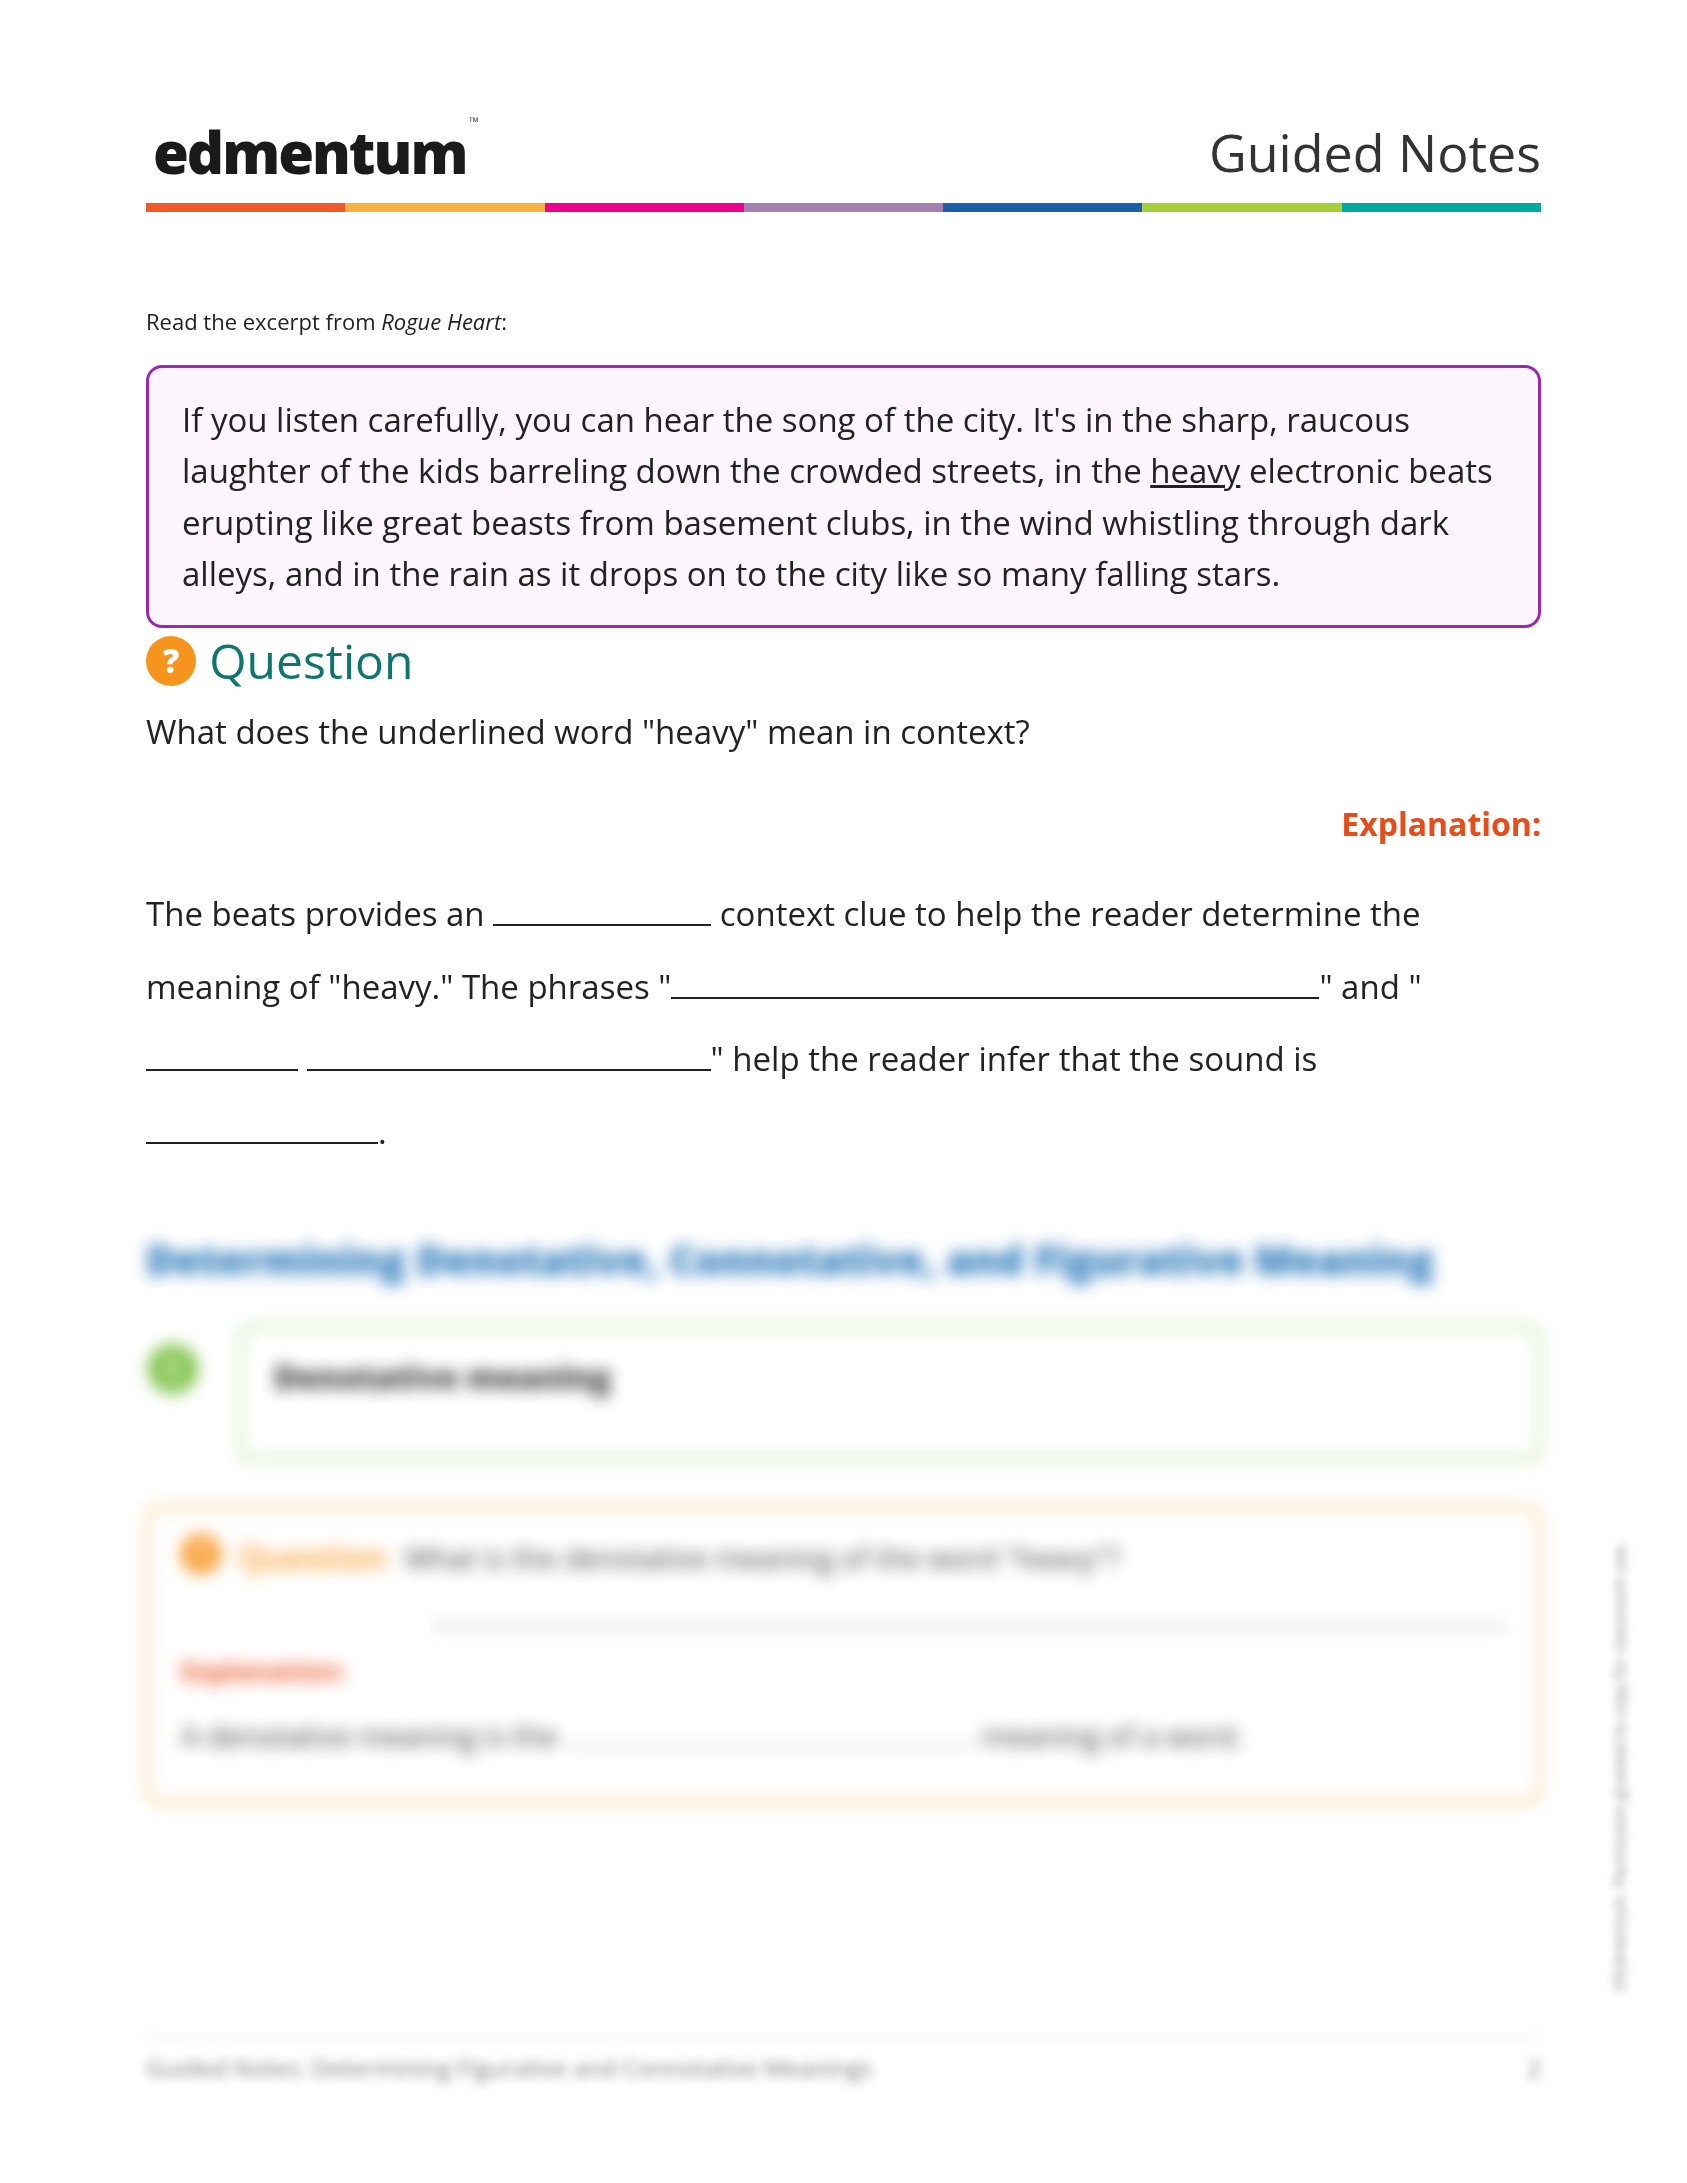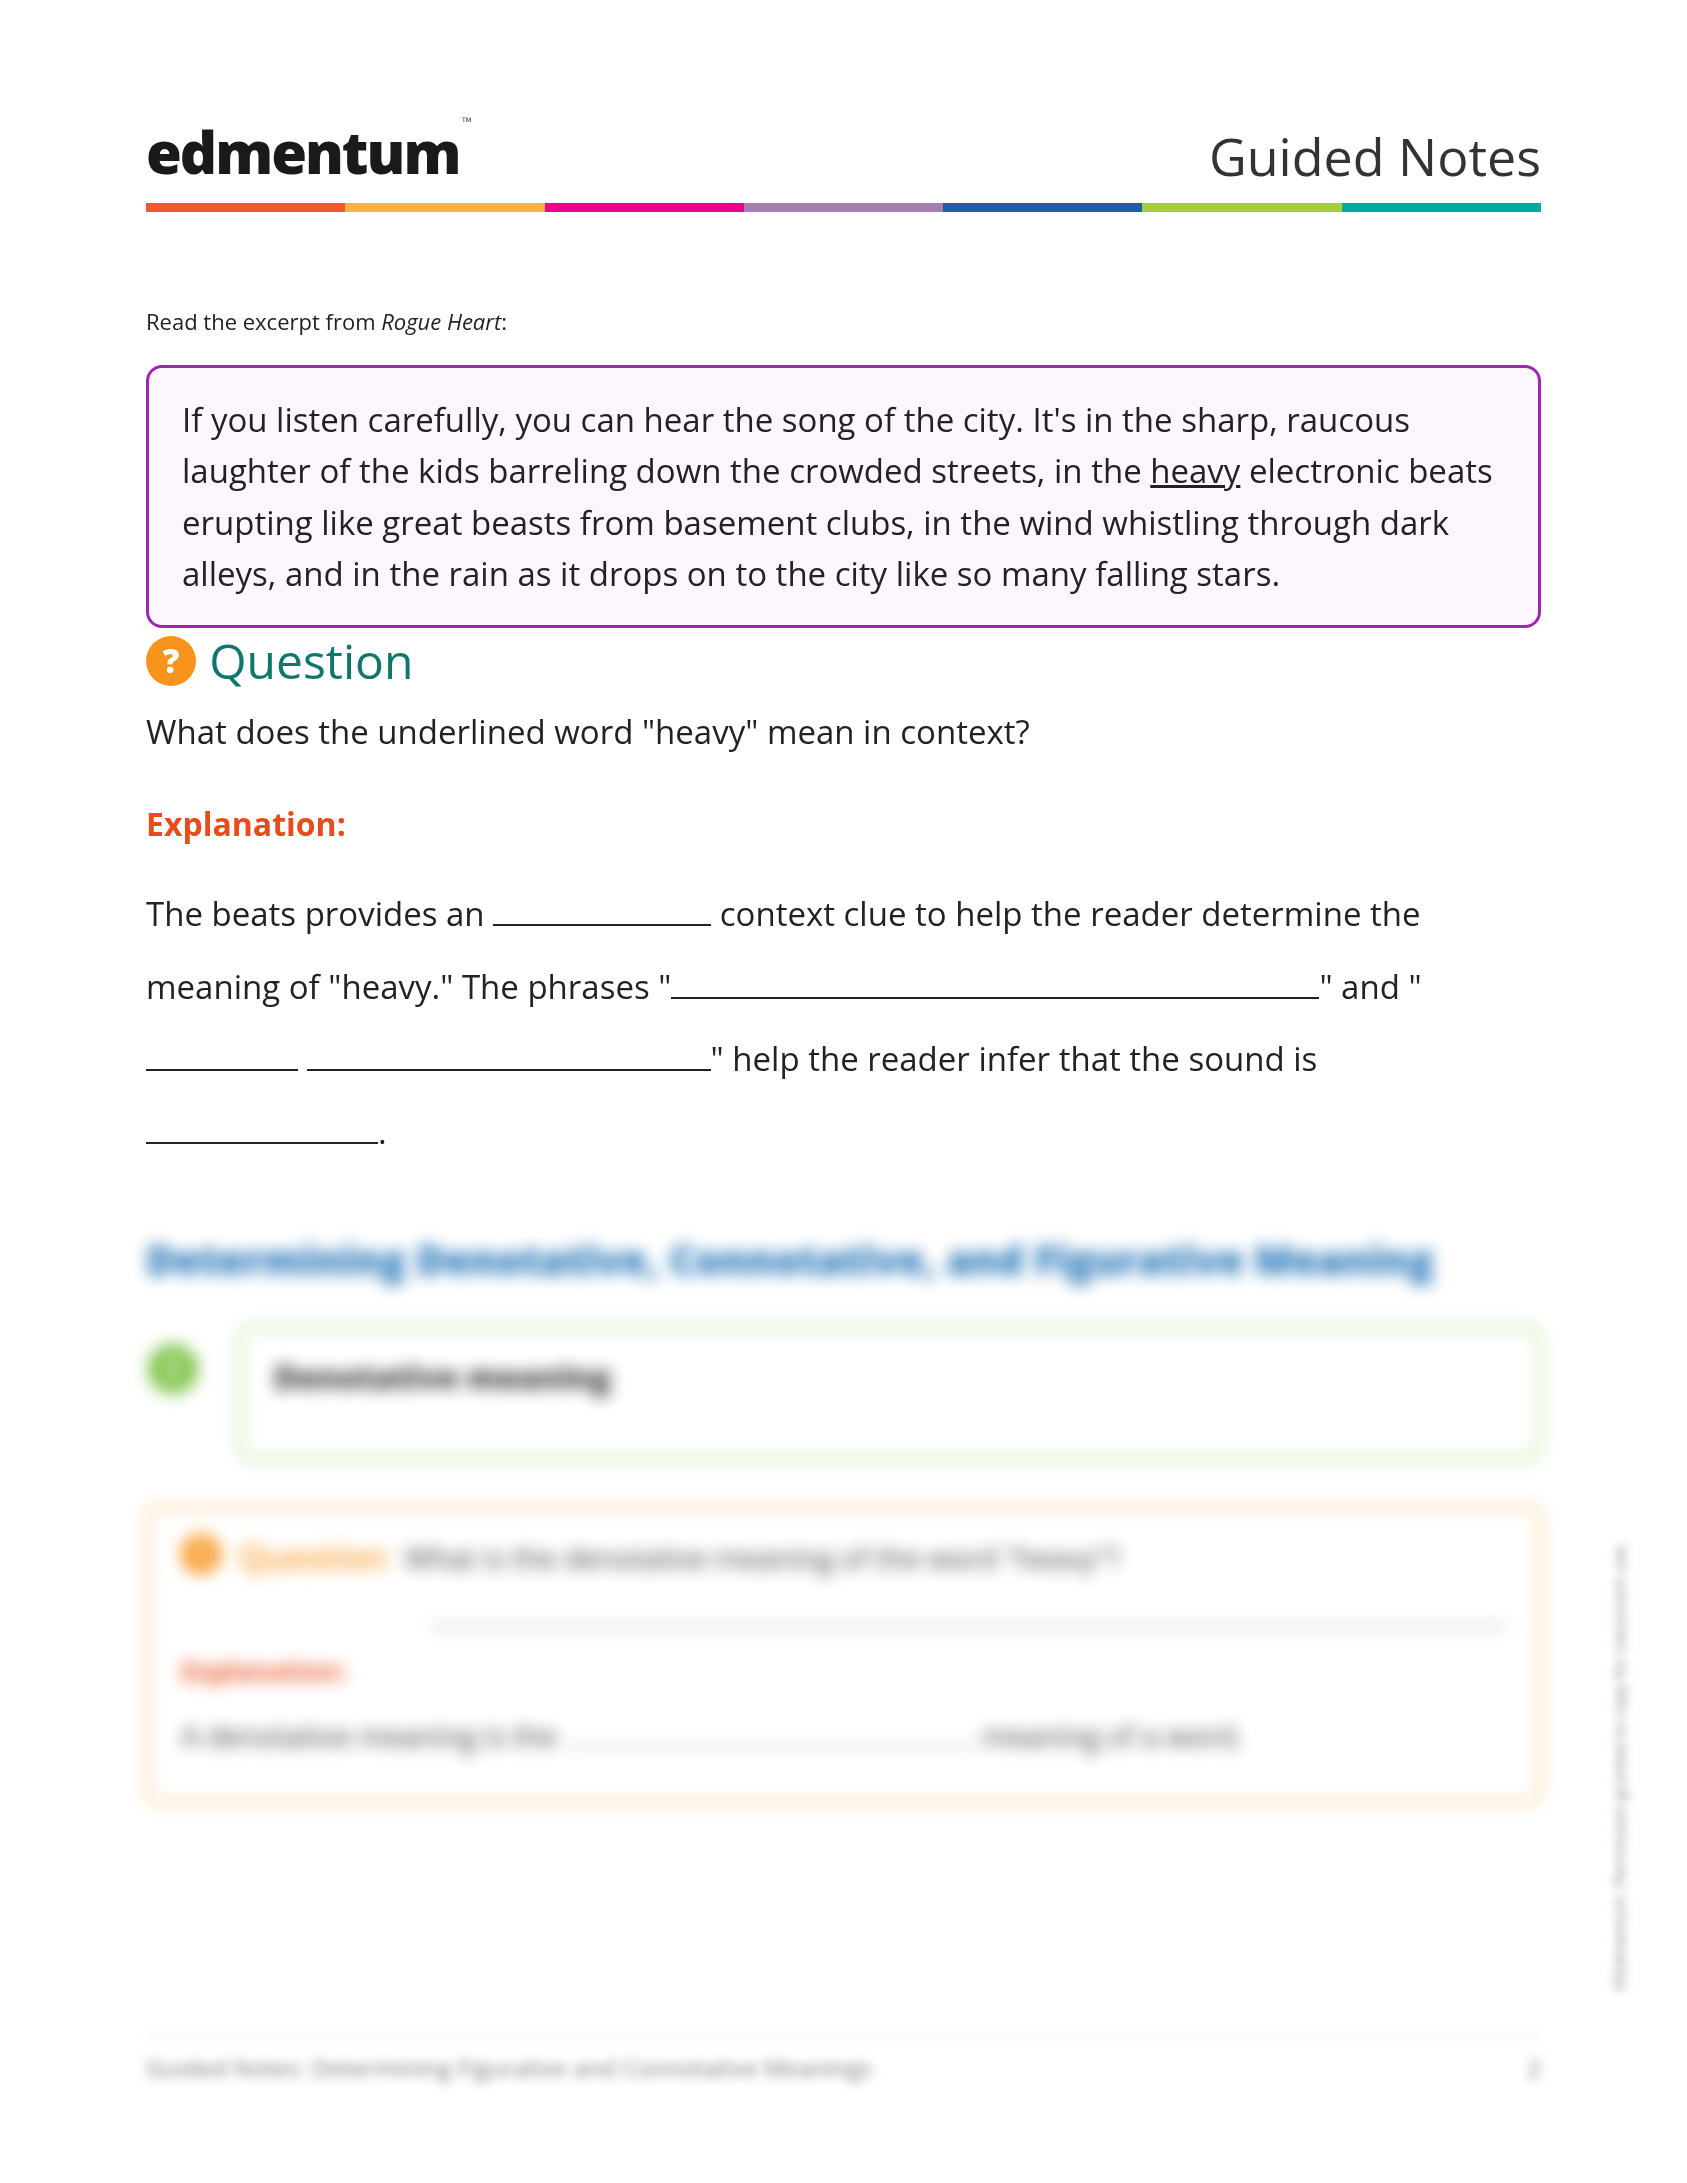--- a/index.html
+++ b/index.html
@@ -10,22 +10,23 @@
     font-family: "Open Sans", "Segoe UI", Arial, sans-serif;
     color: #222;
     position: relative;
   }
   .page {
     padding: 112px 146px 0 146px;
   }
   .header {
     display: flex;
     justify-content: space-between;
-    align-items: flex-end;
+    align-items: center;
     padding-bottom: 12px;
+    margin-left: 7px;
   }
   .logo {
     font-size: 58px;
     font-weight: 800;
     letter-spacing: -2px;
     color: #1a1a1a;
     position: relative;
   }
   .logo .tm {
     font-size: 13.2px;
@@ -104,20 +105,21 @@
     font-size: 33px;
     line-height: 1.5;
     margin-bottom: 46px;
   }
 
   .expl-label {
     font-size: 32px;
     font-weight: 700;
     color: #e84c1a;
     margin-bottom: 33px;
+    text-align: right;
   }
   .fill-para {
     font-size: 33px;
     line-height: 2.2;
   }
   .blank {
     display: inline-block;
     border-bottom: 2px solid #222;
     height: 1em;
     vertical-align: baseline;

